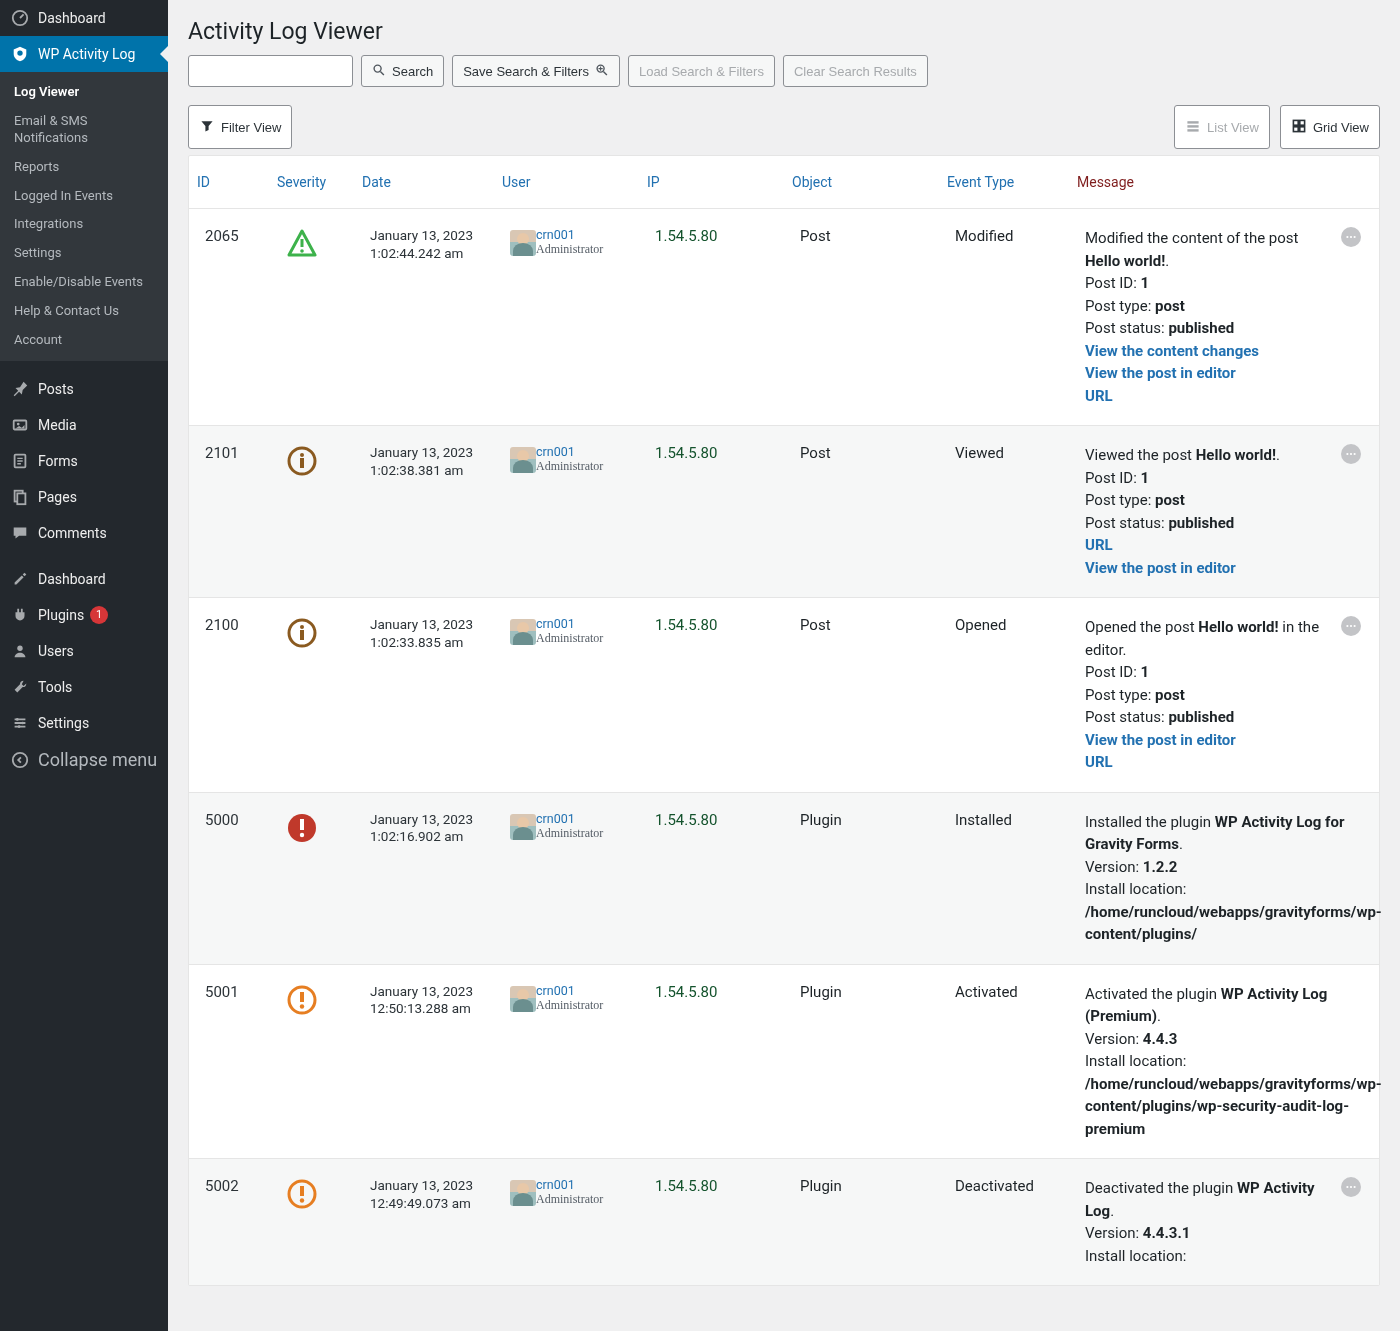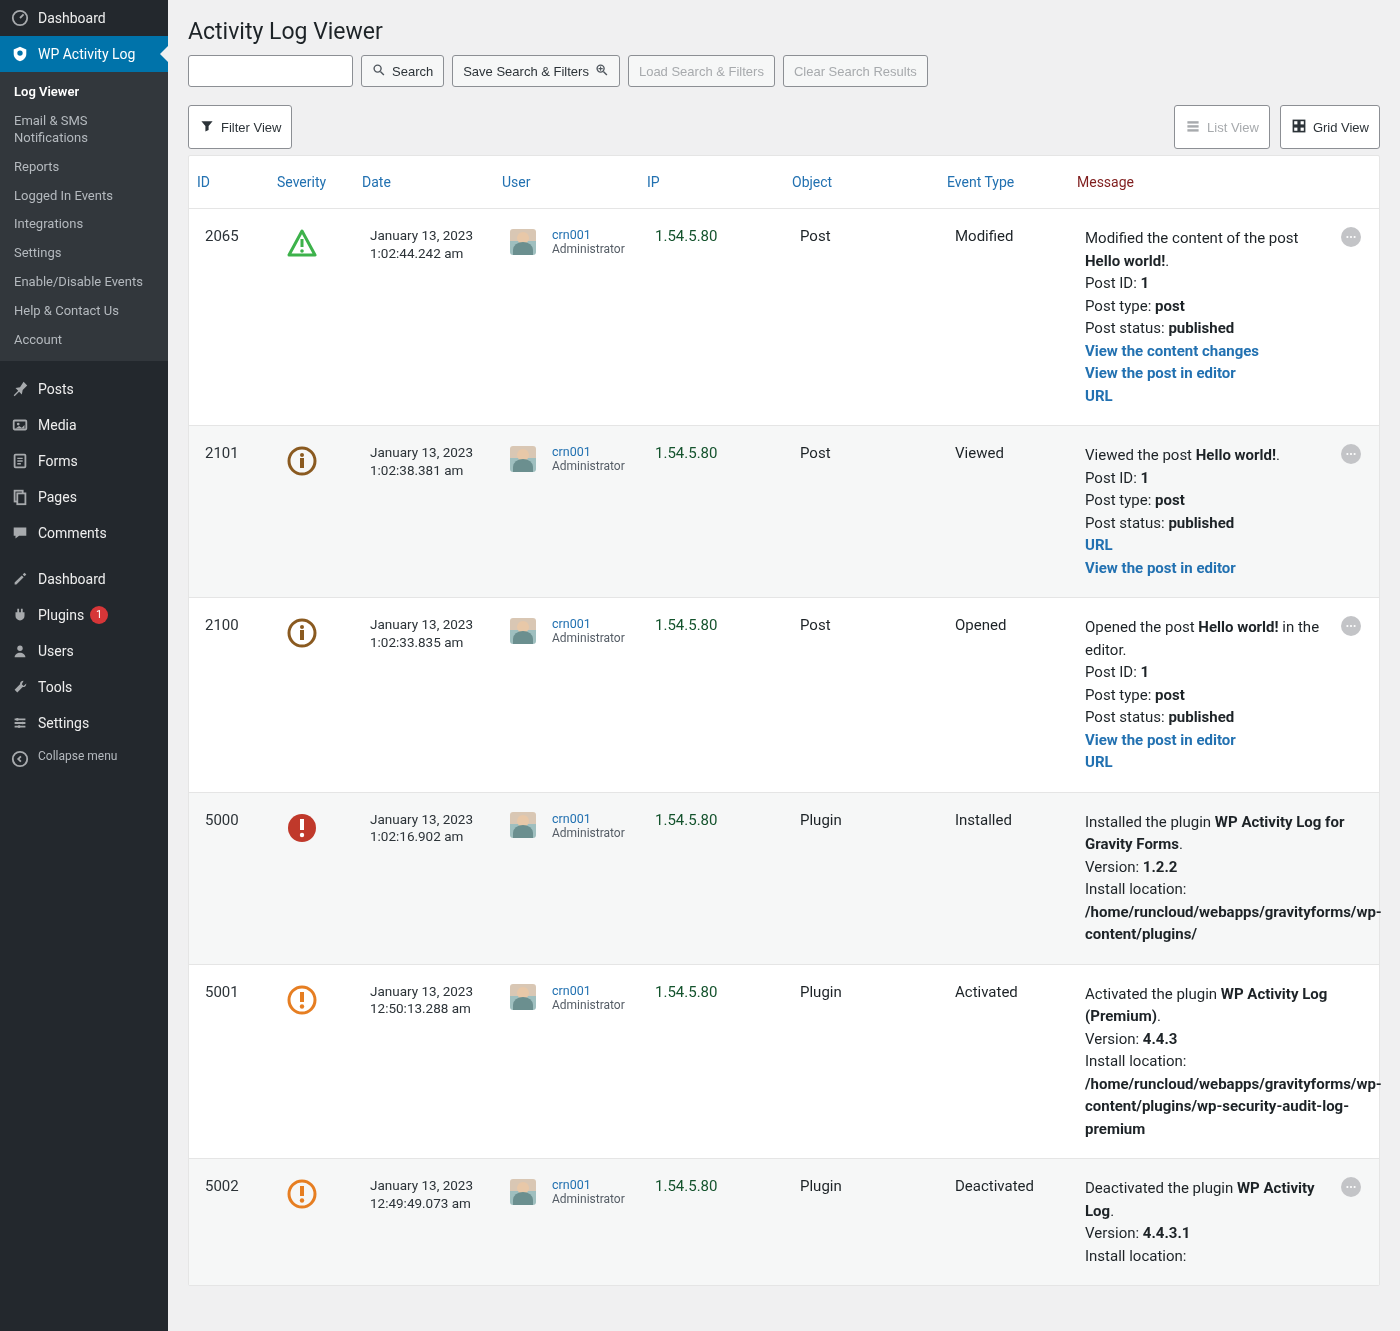--- a/index.html
+++ b/index.html
@@ -71,25 +71,25 @@
     font-size: 11px;
     min-width: 18px;
     height: 18px;
     line-height: 18px;
     text-align: center;
     margin-left: 6px;
     padding: 0 5px;
   }
   .sidebar .collapse {
     display: flex;
-    align-items: flex-start;
+    align-items: flex-end;
     padding: 8px 10px;
     color: #b4b9be;
     cursor: pointer;
-    font-size: 12px;
+    font-size: 18px;
   }
   .sidebar .collapse .mi { width: 20px; height: 20px; margin-right: 8px; display: flex; align-items: center; justify-content: center; }
   .sidebar .collapse .mi svg { width: 18px; height: 18px; fill: #a7aaad; }
 
   
   .main { flex: 1; padding: 16px 20px; overflow: hidden; }
   .page-title { font-size: 23px; font-weight: 400; margin: 2px 0 10px 0; color: #1d2327; }
   .toolbar { display: flex; gap: 8px; align-items: center; margin-bottom: 18px; }
   .searchbox {
     width: 165px;
@@ -139,30 +139,30 @@
   .table { background: #fff; border: 1px solid #e5e5e5; border-radius: 2px; }
   .thead, .row { display: grid; grid-template-columns: 80px 85px 140px 145px 145px 155px 130px 1fr 40px; align-items: start; }
   .thead { height: 52px; align-items: center; }
   .thead .th { color: #2271b1; font-size: 14px; font-weight: 400; padding: 0 8px; cursor: pointer; }
   .thead .th.nohover { cursor: default; color: #7f1d1d; }
   .row { border-top: 1px solid #e5e5e5; padding: 18px 8px; }
   .row:nth-child(even) { background: #f6f7f7; }
   .cell { padding: 0 8px; font-size: 15px; color: #1d2327; }
   .cell.id { color: #2c3338; }
   .cell.date { font-size: 13.5px; line-height: 1.3; color: #2c3338; }
-  .cell.user { display: flex; align-items: center; gap: 16px; }
+  .cell.user { display: flex; align-items: flex-end; gap: 0; }
   .avatar {
     width: 26px; height: 26px; border-radius: 3px; flex: none;
     background: linear-gradient(180deg,#d9c7b4 0%,#d9c7b4 45%,#9fbfbf 45%,#9fbfbf 100%);
     position: relative; overflow: hidden;
   }
   .avatar::before { content: ""; position: absolute; left: 7px; top: 3px; width: 12px; height: 12px; border-radius: 50%; background: #e8c8a8; }
   .avatar::after  { content: ""; position: absolute; left: 3px; top: 13px; width: 20px; height: 16px; border-radius: 50% 50% 0 0; background: #6b8f8f; }
   .userstack .uname { color: #2271b1; font-size: 12.5px; line-height: 1.2; cursor: pointer; }
-  .userstack .urole { color: #555d66; font-size: 12px; line-height: 1.2; }
+  .userstack .urole { color: #555d66; font-size: 12px; line-height: 1.2; font-family: Liberation Serif, serif; }
   .cell.ip a, .link { color: #14532d; text-decoration: none; font-size: 15px; cursor: pointer; }
   .cell.msg { font-size: 15px; line-height: 1.5; }
   .cell.msg .bold { font-weight: 700; }
   .cell.msg .mlink { color: #2271b1; font-weight: 700; display: block; cursor: pointer; }
   .cell.more { display: flex; justify-content: center; }
   .more-btn {
     width: 20px; height: 20px; border-radius: 50%;
     background: #c3c4c7; display: flex; align-items: center; justify-content: center;
     cursor: pointer;
   }

